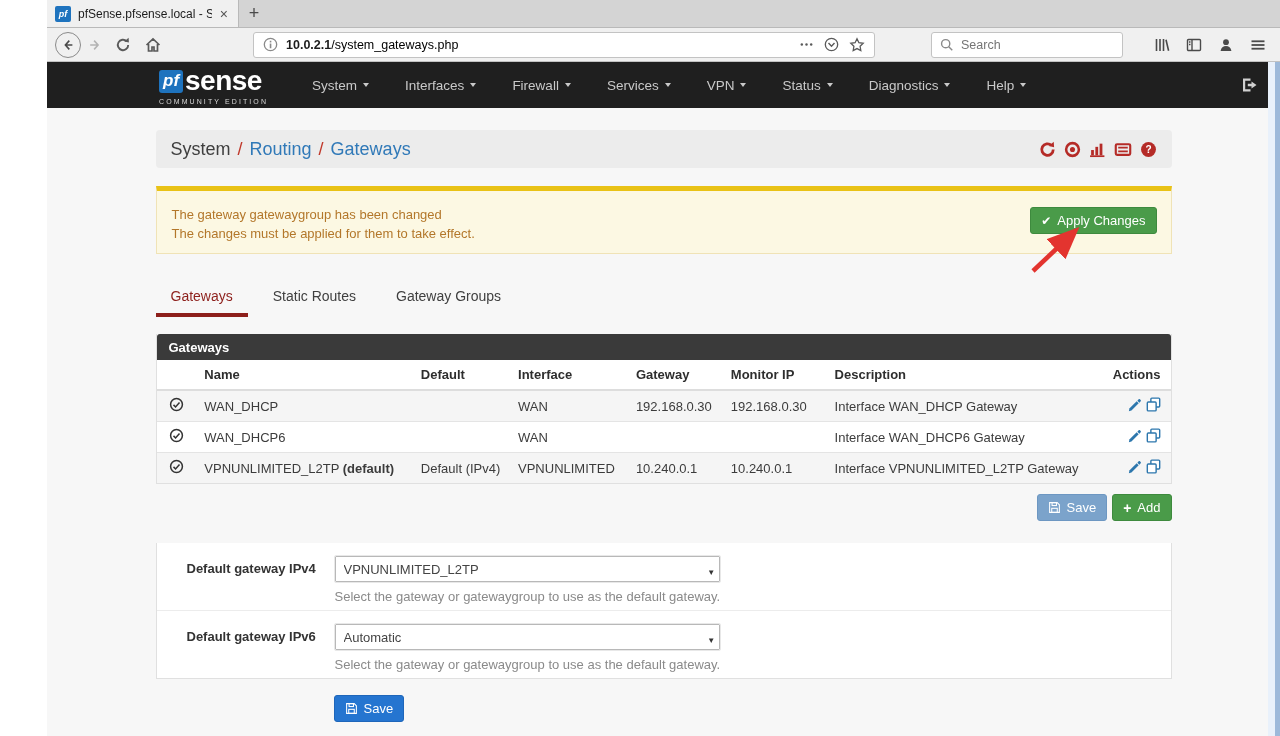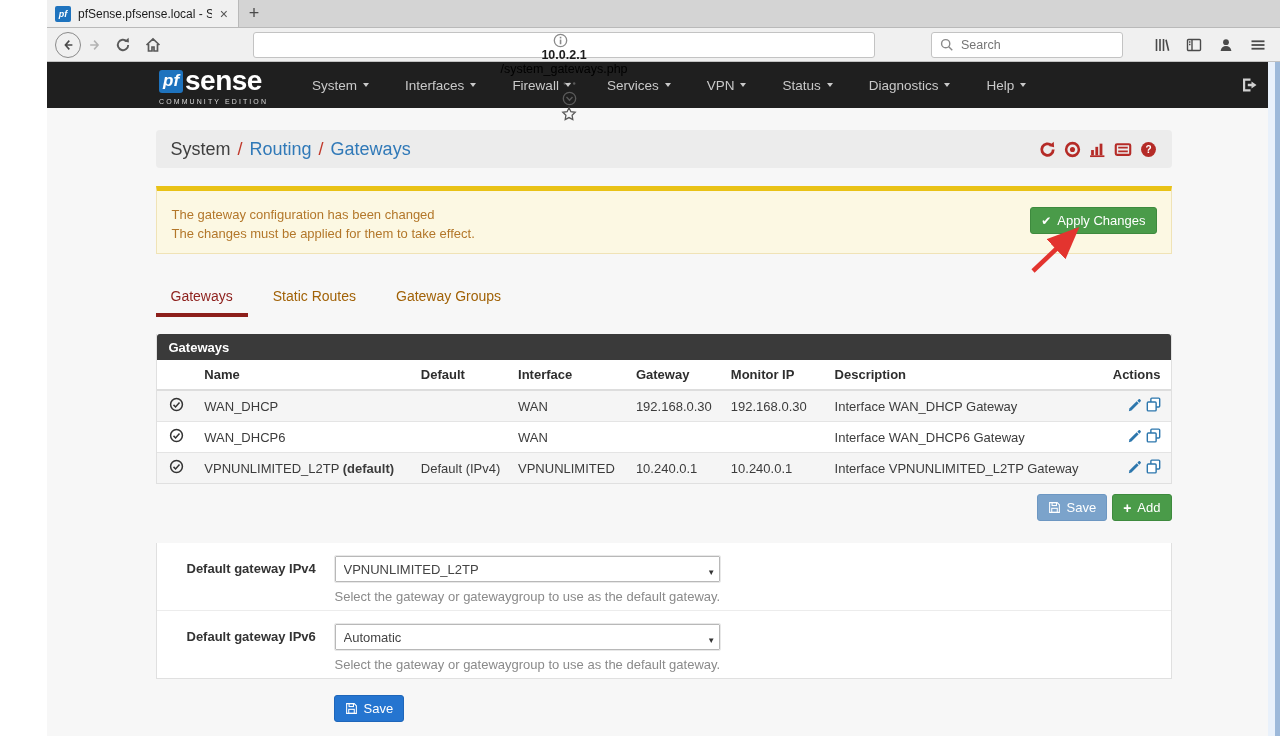--- a/index.html
+++ b/index.html
@@ -15,21 +15,21 @@
              font-size:9px; font-style:italic; font-weight:bold; display:flex; align-items:center;
              justify-content:center; margin-right:7px; flex:0 0 16px; }
   .tab-title { flex:1; white-space:nowrap; overflow:hidden; }
   .tab-close { color:#555; font-size:14px; margin-left:6px; padding:0 2px; }
   .newtab { width:30px; display:flex; align-items:center; justify-content:center; font-size:18px; color:#4a4a4a; }
 
   .toolbar { height:34px; background:#f0f0f0; border-bottom:1px solid #c2c2c2; display:flex; align-items:center; padding:0 8px; }
   .nav-btn { display:flex; align-items:center; justify-content:center; margin-right:6px; }
   .circle-btn { width:26px; height:26px; border:1.5px solid #8a8a8a; border-radius:50%; }
   .urlbar { width:622px; height:26px; background:#fff; border:1px solid #c3c3c3; border-radius:3px;
-            margin-left:86px; display:flex; align-items:center; padding:0 9px; font-size:12.5px;flex-direction:column; }
+            margin-left:86px; display:flex; align-items:center; padding:0 9px; font-size:12.5px; }
   .url-host { color:#1c1c1c; font-weight:600; }
   .url-path { color:#000000; }
   .url-spacer { flex:1; }
   .url-icn { margin-left:10px; display:flex; align-items:center; }
   .searchbox { width:192px; height:26px; background:#fff; border:1px solid #c3c3c3; border-radius:3px;
                margin-left:56px; display:flex; align-items:center; padding:0 8px; }
   .searchbox input { border:none; outline:none; width:130px; font-size:12.5px; color:#701a75;
                      font-family:"Liberation Sans", sans-serif; background:transparent; margin-left:7px; }
   .tb-right { margin-left:auto; display:flex; align-items:center; gap:16px; padding-right:6px; }
 
@@ -60,21 +60,21 @@
 
   .alert { position:relative; margin-top:18px; background:#fcf8e3; border:1px solid #f0e3b6;
            border-top:5px solid #e9c216; padding:14px 15px 12px; height:68px; }
   .alert-line { color:#b3772a; font-size:13px; line-height:19px; }
   .btn { display:inline-flex; align-items:center; gap:6px; border-radius:3px; color:#fff;
          font-size:13px; padding:5px 10px; cursor:pointer; border:1px solid transparent; }
   .btn-apply { position:absolute; right:14px; top:16px; background:#4a9b49; border-color:#3e8a3e; }
   .annot-arrow { position:absolute; left:862px; top:32px; pointer-events:none; }
 
   .subtabs { margin-top:26px; display:flex; }
-  .subtab { color:#a16207; font-size:14px; padding:8px 15px 9px; margin-right:10px; cursor:pointer; }
+  .subtab { color:#404040; font-size:14px; padding:8px 15px 9px; margin-right:10px; cursor:pointer; }
   .subtab.active { border-bottom:4px solid #8d1f1b; color:#8d1f1b; }
 
   .panel { margin-top:17px; background:#fff; border:1px solid #e0e0e0; border-top:none; }
   .panel-heading { background:#3a3a3a; color:#fff; font-size:13px; font-weight:bold;
                    padding:5px 12px; height:26px; border-radius:3px 3px 0 0; display:flex; align-items:center; }
   .panel.gw { margin-top:17px; }
 
   table.gwt { width:100%; border-collapse:collapse; font-size:13px; color:#3c3c3c; }
   table.gwt th { text-align:left; font-weight:bold; color:#2e2e2e; padding:7px 8px;
                  border-bottom:2px solid #ddd; }
@@ -307,21 +307,21 @@
           <span class="icn">
             <svg width="17" height="17" viewBox="0 0 16 16">
                 <circle cx="8" cy="8" r="7" fill="#b52b27"></circle>
                 <text x="8" y="11.3" text-anchor="middle" font-size="9.5" font-weight="bold" fill="#fff" font-family="Liberation Sans, sans-serif">?</text>
               </svg>
           </span>
         </span>
       </div>
 
       <div class="alert">
-        <div class="alert-line">The gateway configuration has been changed</div>
+        <div class="alert-line">The gateway gatewaygroup has been changed</div>
         <div class="alert-line">The changes must be applied for them to take effect.</div>
         <button class="btn btn-apply">
           <span class="check-glyph">✔</span>
           <span>Apply Changes</span>
         </button>
         <svg class="annot-arrow" width="72" height="56" viewBox="0 0 72 56">
           <defs>
             <marker id="ah" markerWidth="7" markerHeight="7" refX="4.5" refY="3" orient="auto">
               <polygon points="0,0 7,3 0,6" fill="#e3342f"></polygon>
             </marker>

